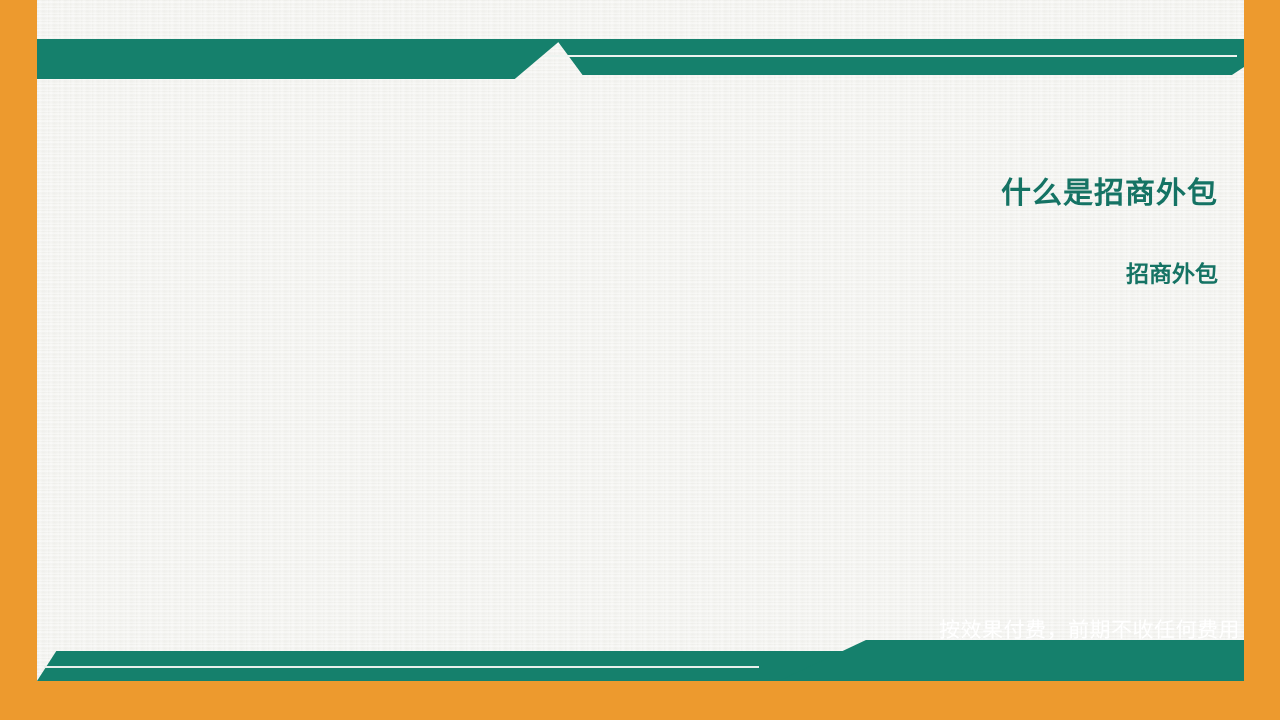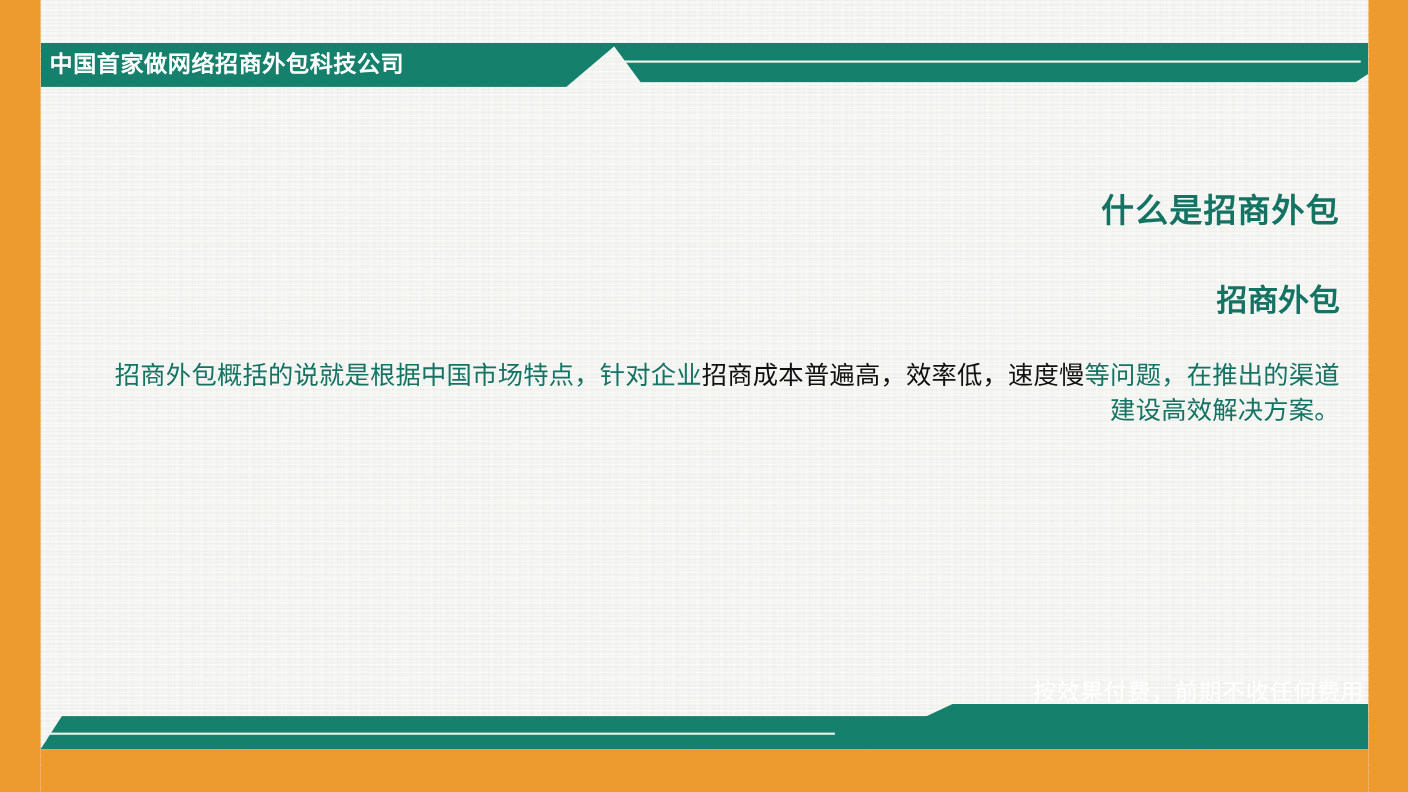--- a/index.html
+++ b/index.html
@@ -122,21 +122,21 @@
     color: #157364;
     font-size: 30px;
     font-weight: bold;
     letter-spacing: 1px;
     margin: 0 0 48px 0;
     line-height: 36px;
   }
 
   .lead-label {
     color: #157364;
-    font-size: 28px;
+    font-size: 23px;
     font-weight: bold;
     line-height: 30px;
     margin: 0 0 2px 0;
   }
 
   .para {
     color: #157364;
     font-size: 23px;
     font-weight: normal;
     line-height: 32px;
@@ -198,31 +198,29 @@
 </head>
 <body>
 
 <div class="slide">
 
   <div class="paper"></div>
   <div class="paper-bottom-cut"></div>
 
   <div class="header-band"></div>
   <div class="header-title-block"></div>
-  <div class="header-title">中国首家做网络招商外包科技公司</div>
   <div class="header-hairline"></div>
 
   <div class="content">
 
     <h1 class="section-title">什么是招商外包</h1>
 
     <div class="lead-label">招商外包</div>
 
 
-    <p class="para second"><span>招商外包概括的说就是根据中国市场特点，针对企业</span><span class="hl">招商成本普遍高，效率低，速度慢</span><span>等问题，在推出的渠道建设高效解决方案。</span></p>
 
   </div>
 
   <div class="footer-thin"></div>
   <div class="footer-hairline"></div>
   <div class="footer-block"></div>
   <div class="footer-text">按效果付费，前期不收任何费用</div>
 
 </div>
 

